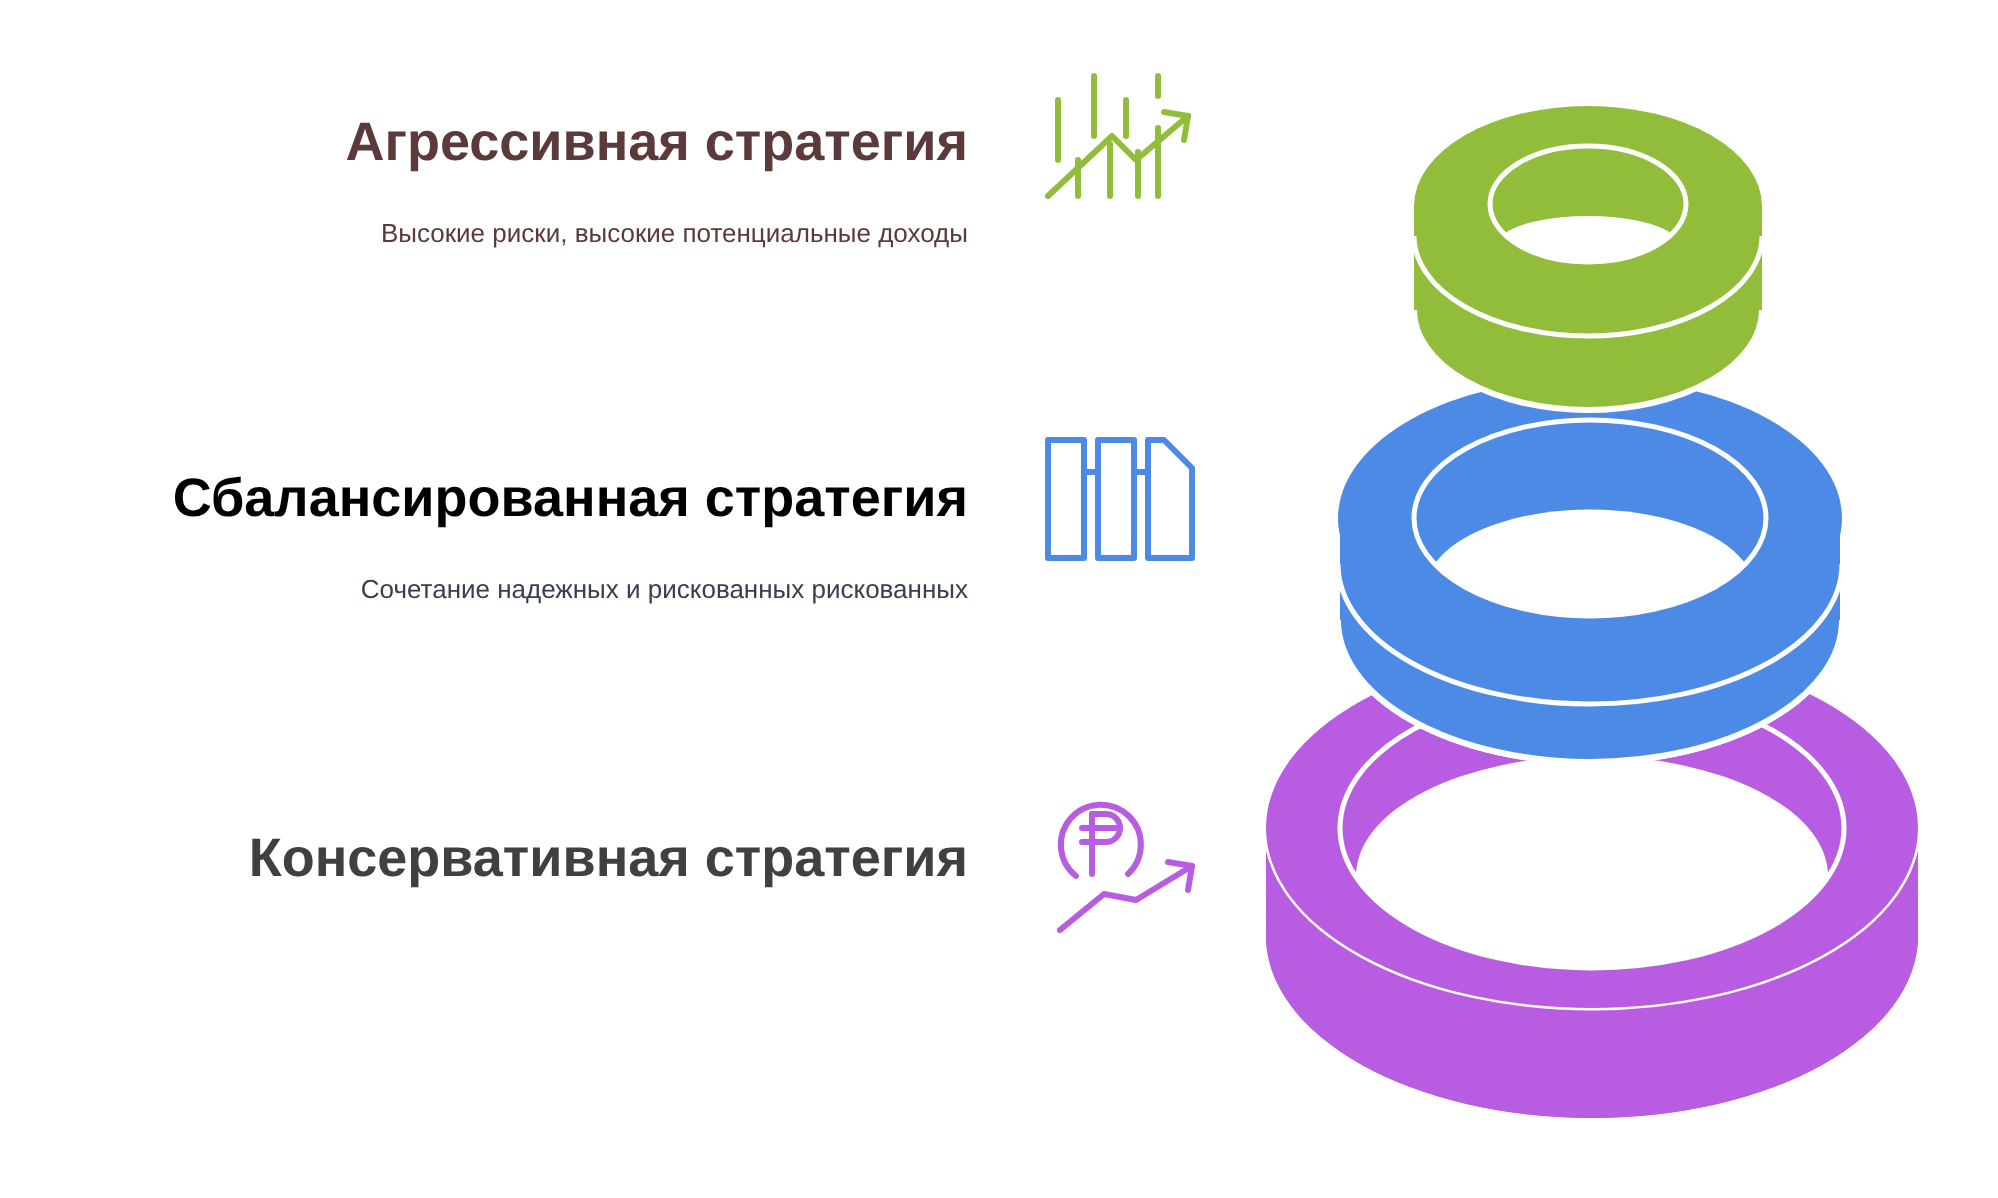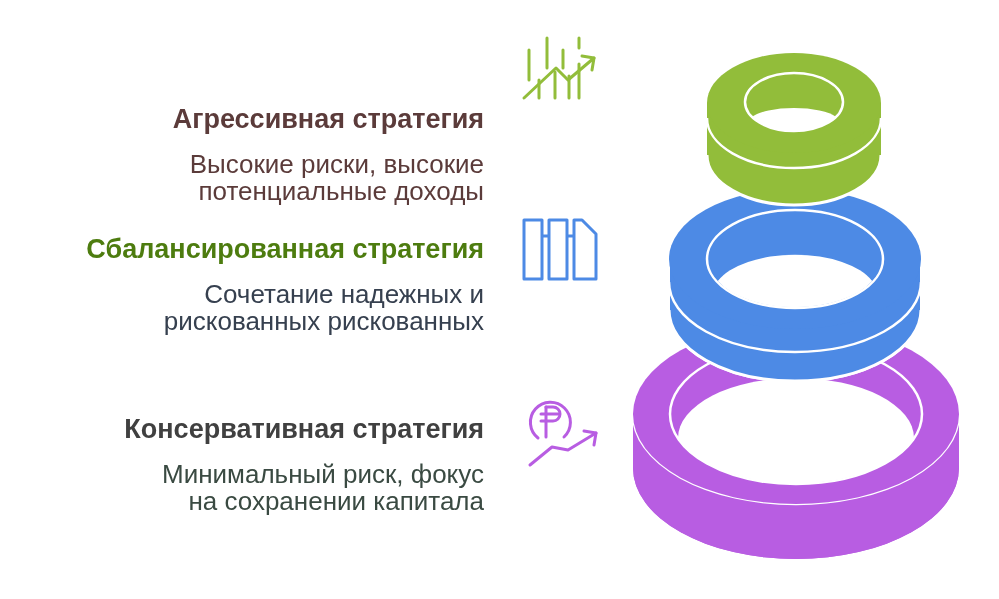--- a/index.html
+++ b/index.html
@@ -1,42 +1,41 @@
 <!DOCTYPE html>
 <html><head>
   <meta charset="utf-8">
   <style>
     html, body { margin: 0; padding: 0; background: #ffffff; }
     body { width: 999px; height: 599px; position: relative; overflow: hidden;
            font-family: "Liberation Sans", "DejaVu Sans", sans-serif; }
     .block { position: absolute; right: 515px; text-align: right; }
     .title { font-weight: bold; font-size: 27px; line-height: 32px; white-space: nowrap; }
-    .desc { font-size: 26px; line-height: 27px; margin-top: 16px; }
-    #b1 { top: 55px; width: 460px; margin-top: 48px; }
+    .desc { font-size: 13px; line-height: 27px; margin-top: 16px; }
+    #b1 { top: 55px; width: 460px; }
     #b2 { top: 233px; width: 460px; }
     #b3 { top: 413px; width: 420px; }
     .icon { position: absolute; }
     svg.rings { position: absolute; left: 0; top: 0; }
   </style>
 </head>
 <body>
 
 <div class="block" id="b1">
   <div class="title" style="color:#5B3B3A">Агрессивная стратегия</div>
   <div class="desc" style="color:#5B3B3A">Высокие риски, высокие потенциальные доходы</div>
 </div>
 
 <div class="block" id="b2">
-  <div class="title" style="color:#4d7c0f">Сбалансированная стратегия</div>
+  <div class="title" style="color:#000000">Сбалансированная стратегия</div>
   <div class="desc" style="color:#36404F; padding-left:30px">Сочетание надежных и рискованных рискованных</div>
 </div>
 
 <div class="block" id="b3">
   <div class="title" style="color:#404040">Консервативная стратегия</div>
-  <div class="desc" style="color:#3A4A42; padding-left:80px">Минимальный риск, фокус на сохранении капитала</div>
 </div>
 
 <svg class="icon" style="left:520px;top:32px" width="80" height="72" viewBox="0 0 80 72">
   <g stroke="#92BD3A" stroke-width="3" fill="none" stroke-linecap="round" stroke-linejoin="round">
     <line x1="9" y1="18" x2="9" y2="48"></line>
     <line x1="27" y1="6" x2="27" y2="36"></line>
     <line x1="43" y1="18" x2="43" y2="36"></line>
     <line x1="59" y1="6" x2="59" y2="16"></line>
     <line x1="19" y1="48" x2="19" y2="66"></line>
     <line x1="35" y1="40" x2="35" y2="66"></line>

